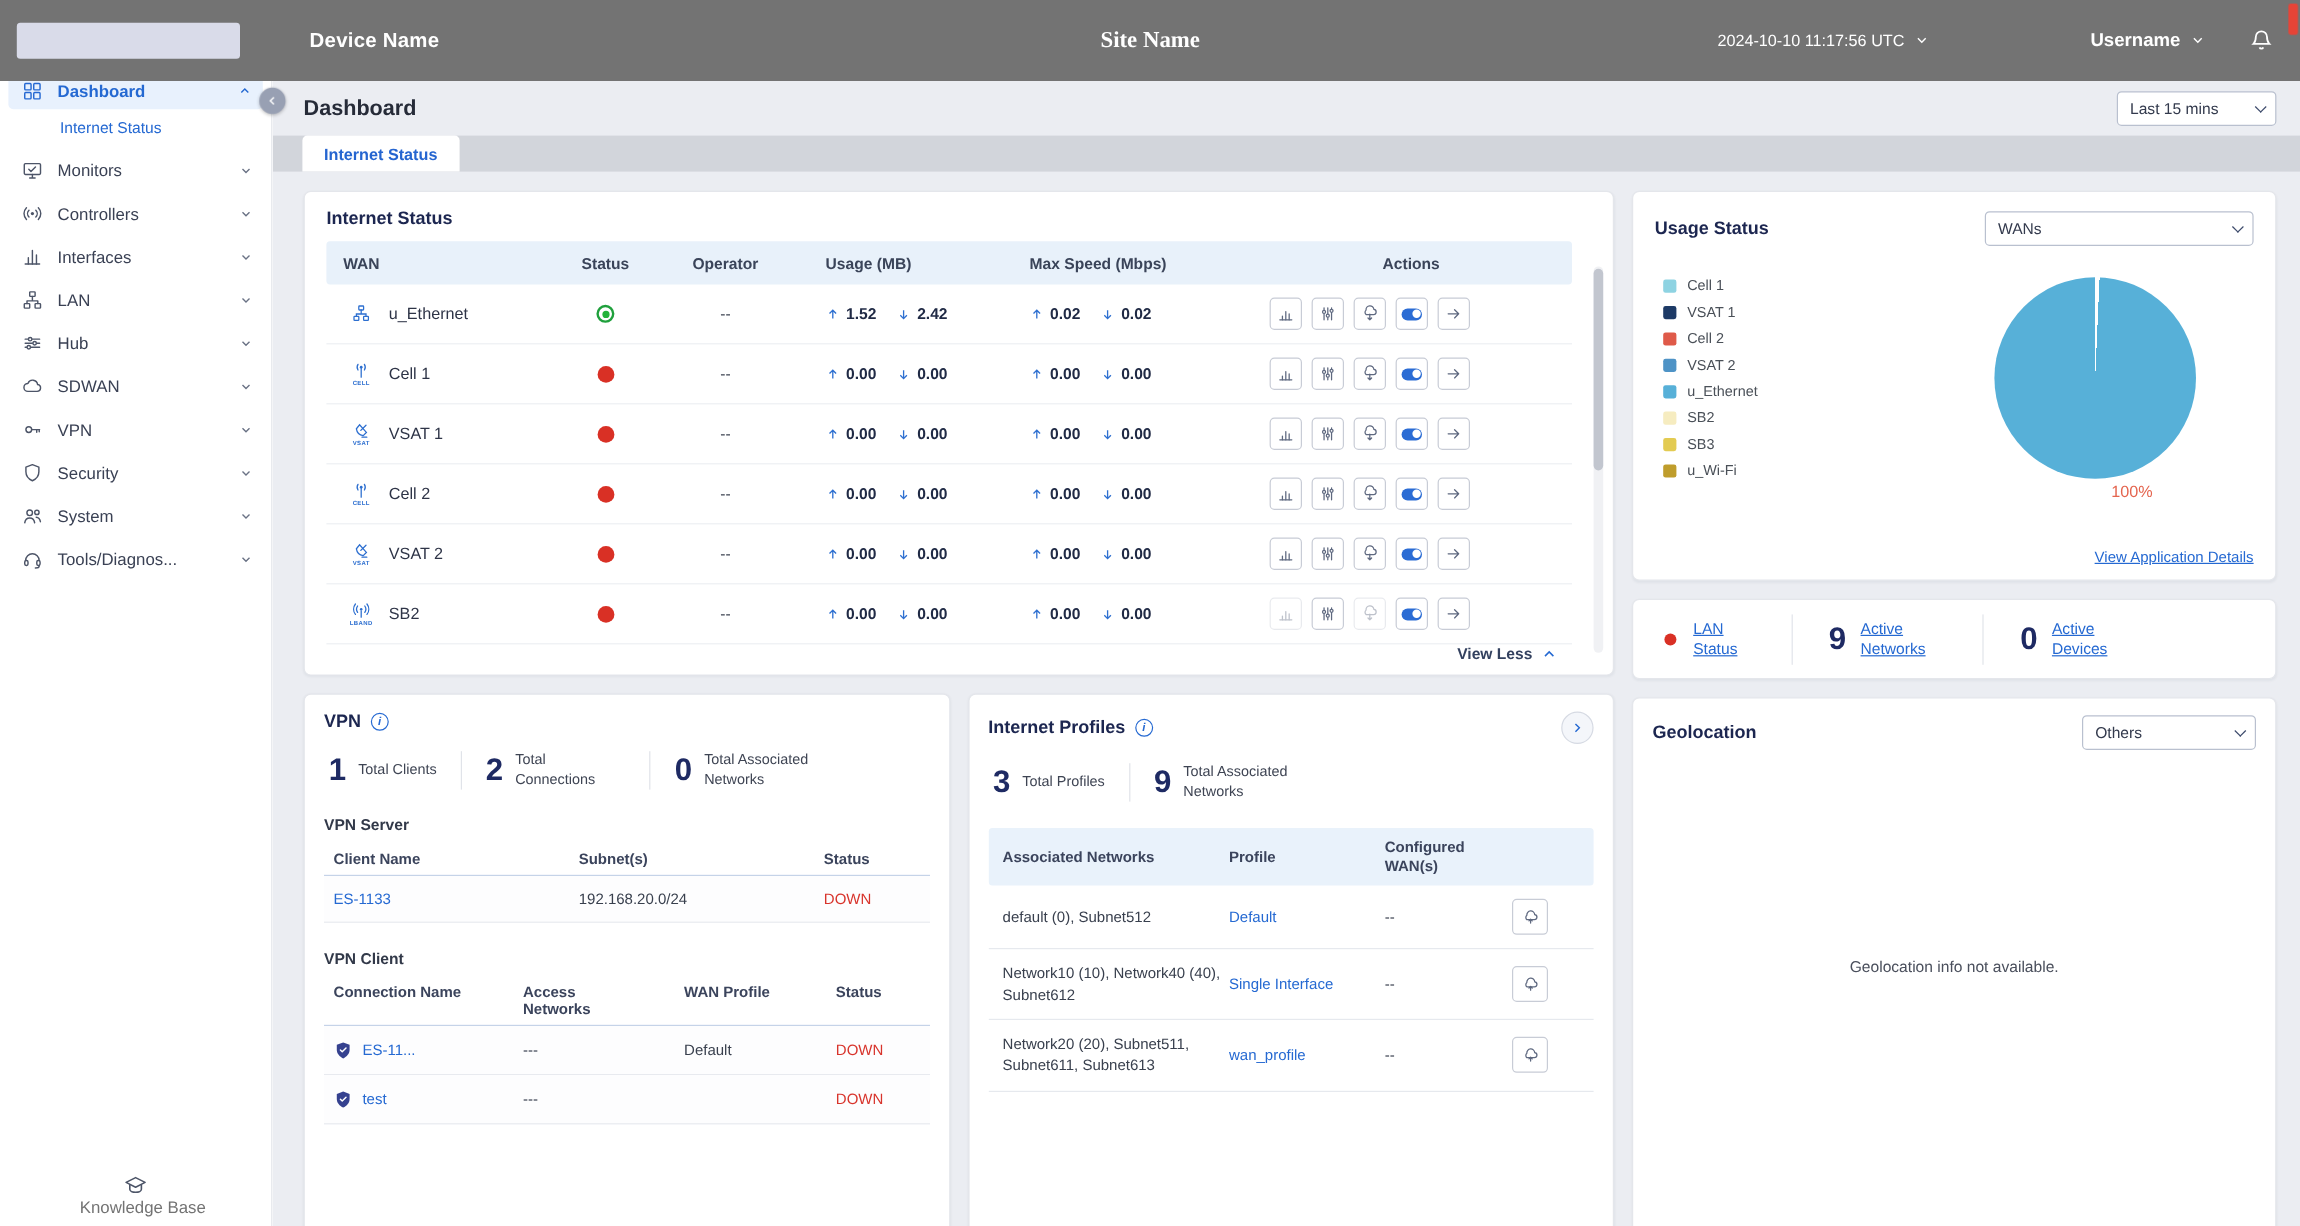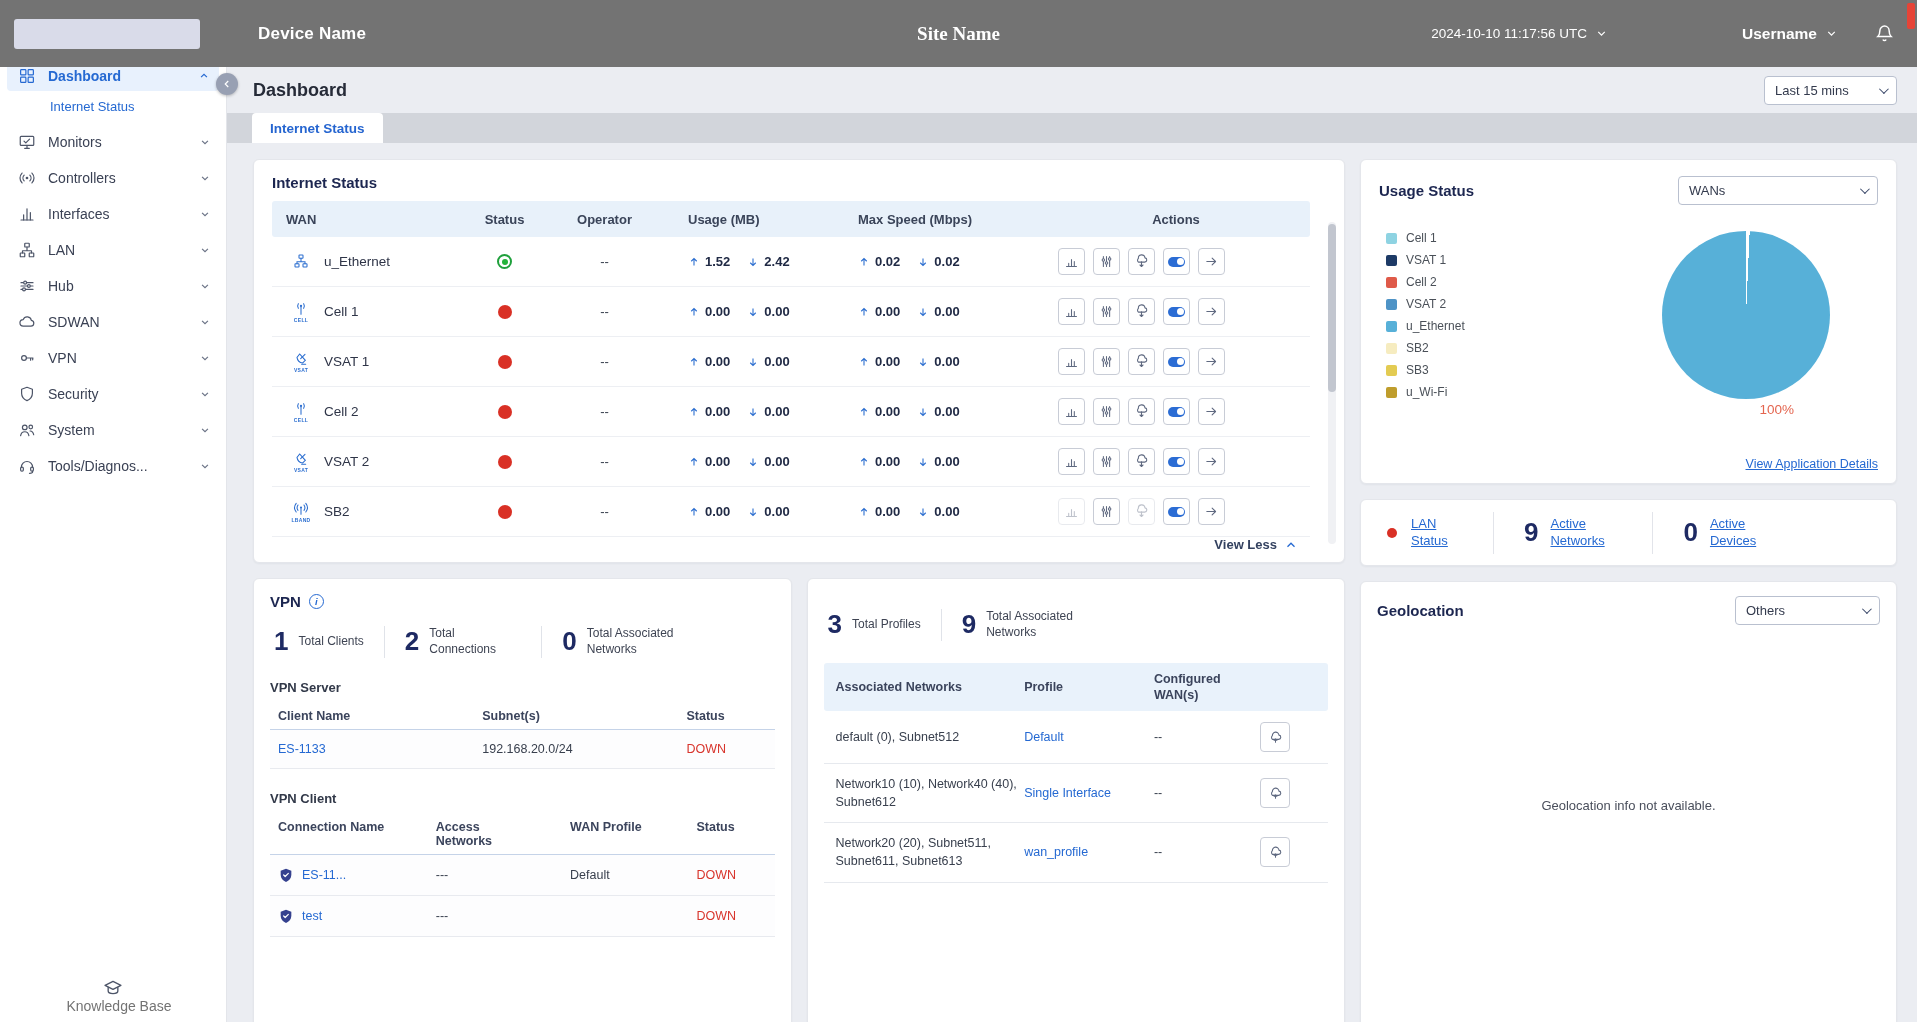--- a/index.html
+++ b/index.html
@@ -82,21 +82,21 @@
   .mini-toggle { width: 17px; height: 10px; border-radius: 6px; background: #2b6cd4; position: relative; display: inline-block; }
   .mini-toggle::after { content: ""; position: absolute; right: 1.5px; top: 1.5px; width: 7px; height: 7px; border-radius: 50%; background: #fff; }
   .viewless { position: absolute; right: 46px; bottom: 10px; display: flex; align-items: center; gap: 7px; font-size: 13px; font-weight: 600; color: #33415f; cursor: pointer; }
   .viewless svg { width: 14px; height: 14px; fill: none; stroke: #2569d2; stroke-width: 2.2; }
   .sb-track { position: absolute; right: 8px; top: 62px; width: 8px; height: 322px; background: #f0f1f4; border-radius: 4px; }
   .sb-thumb { position: absolute; top: 2px; left: 0; width: 8px; height: 168px; background: #c2c6cf; border-radius: 4px; cursor: pointer; }
 
   
   .usage-card { height: 325px; padding: 16px 18px; position: relative; }
   .uc-head { display: flex; align-items: center; justify-content: space-between; }
-  .sel-wans { width: 200px; }
+  .sel-wans { width: 224px; }
   .uc-body { display: flex; margin-top: 22px; }
   .legend { width: 170px; padding-left: 7px; }
   .lg-item { display: flex; align-items: center; height: 22px; }
   .lg-sw { width: 11px; height: 11px; border-radius: 2px; margin-right: 9px; flex: none; }
   .lg-lbl { font-size: 12px; color: #4a5058; }
   .pie-wrap { position: relative; width: 168px; height: 168px; margin: 4px 48px 0 auto; }
   .pie { width: 168px; height: 168px; border-radius: 50%; }
   .pie-label { position: absolute; top: 100%; left: 58%; margin-top: 3px; font-size: 13.5px; }
   .uc-link { position: absolute; right: 18px; bottom: 12px; font-size: 12.5px; color: #2569d2; text-decoration: underline; cursor: pointer; }
 
@@ -822,20 +822,29 @@
                 </svg>
               <span class="link">test</span>
             </span>
             <span>---</span>
             <span></span>
             <span class="down">DOWN</span>
           </div>
         </div>
 
         <div class="card">
+          <div class="pf-head-row">
+            <span class="card-title">Internet Profiles</span>
+            <span class="info-i"></span>
+            <button class="circle-btn">
+              <svg viewBox="0 0 24 24">
+                  <path d="M9 6l6 6-6 6"></path>
+                </svg>
+            </button>
+          </div>
           <div class="stat-row">
             <div class="stat">
               <span class="stat-num">3</span>
               <span class="stat-lbl">Total Profiles</span>
             </div>
             <div class="stat">
               <span class="stat-num">9</span>
               <span class="stat-lbl">Total Associated Networks</span>
             </div>
           </div>

